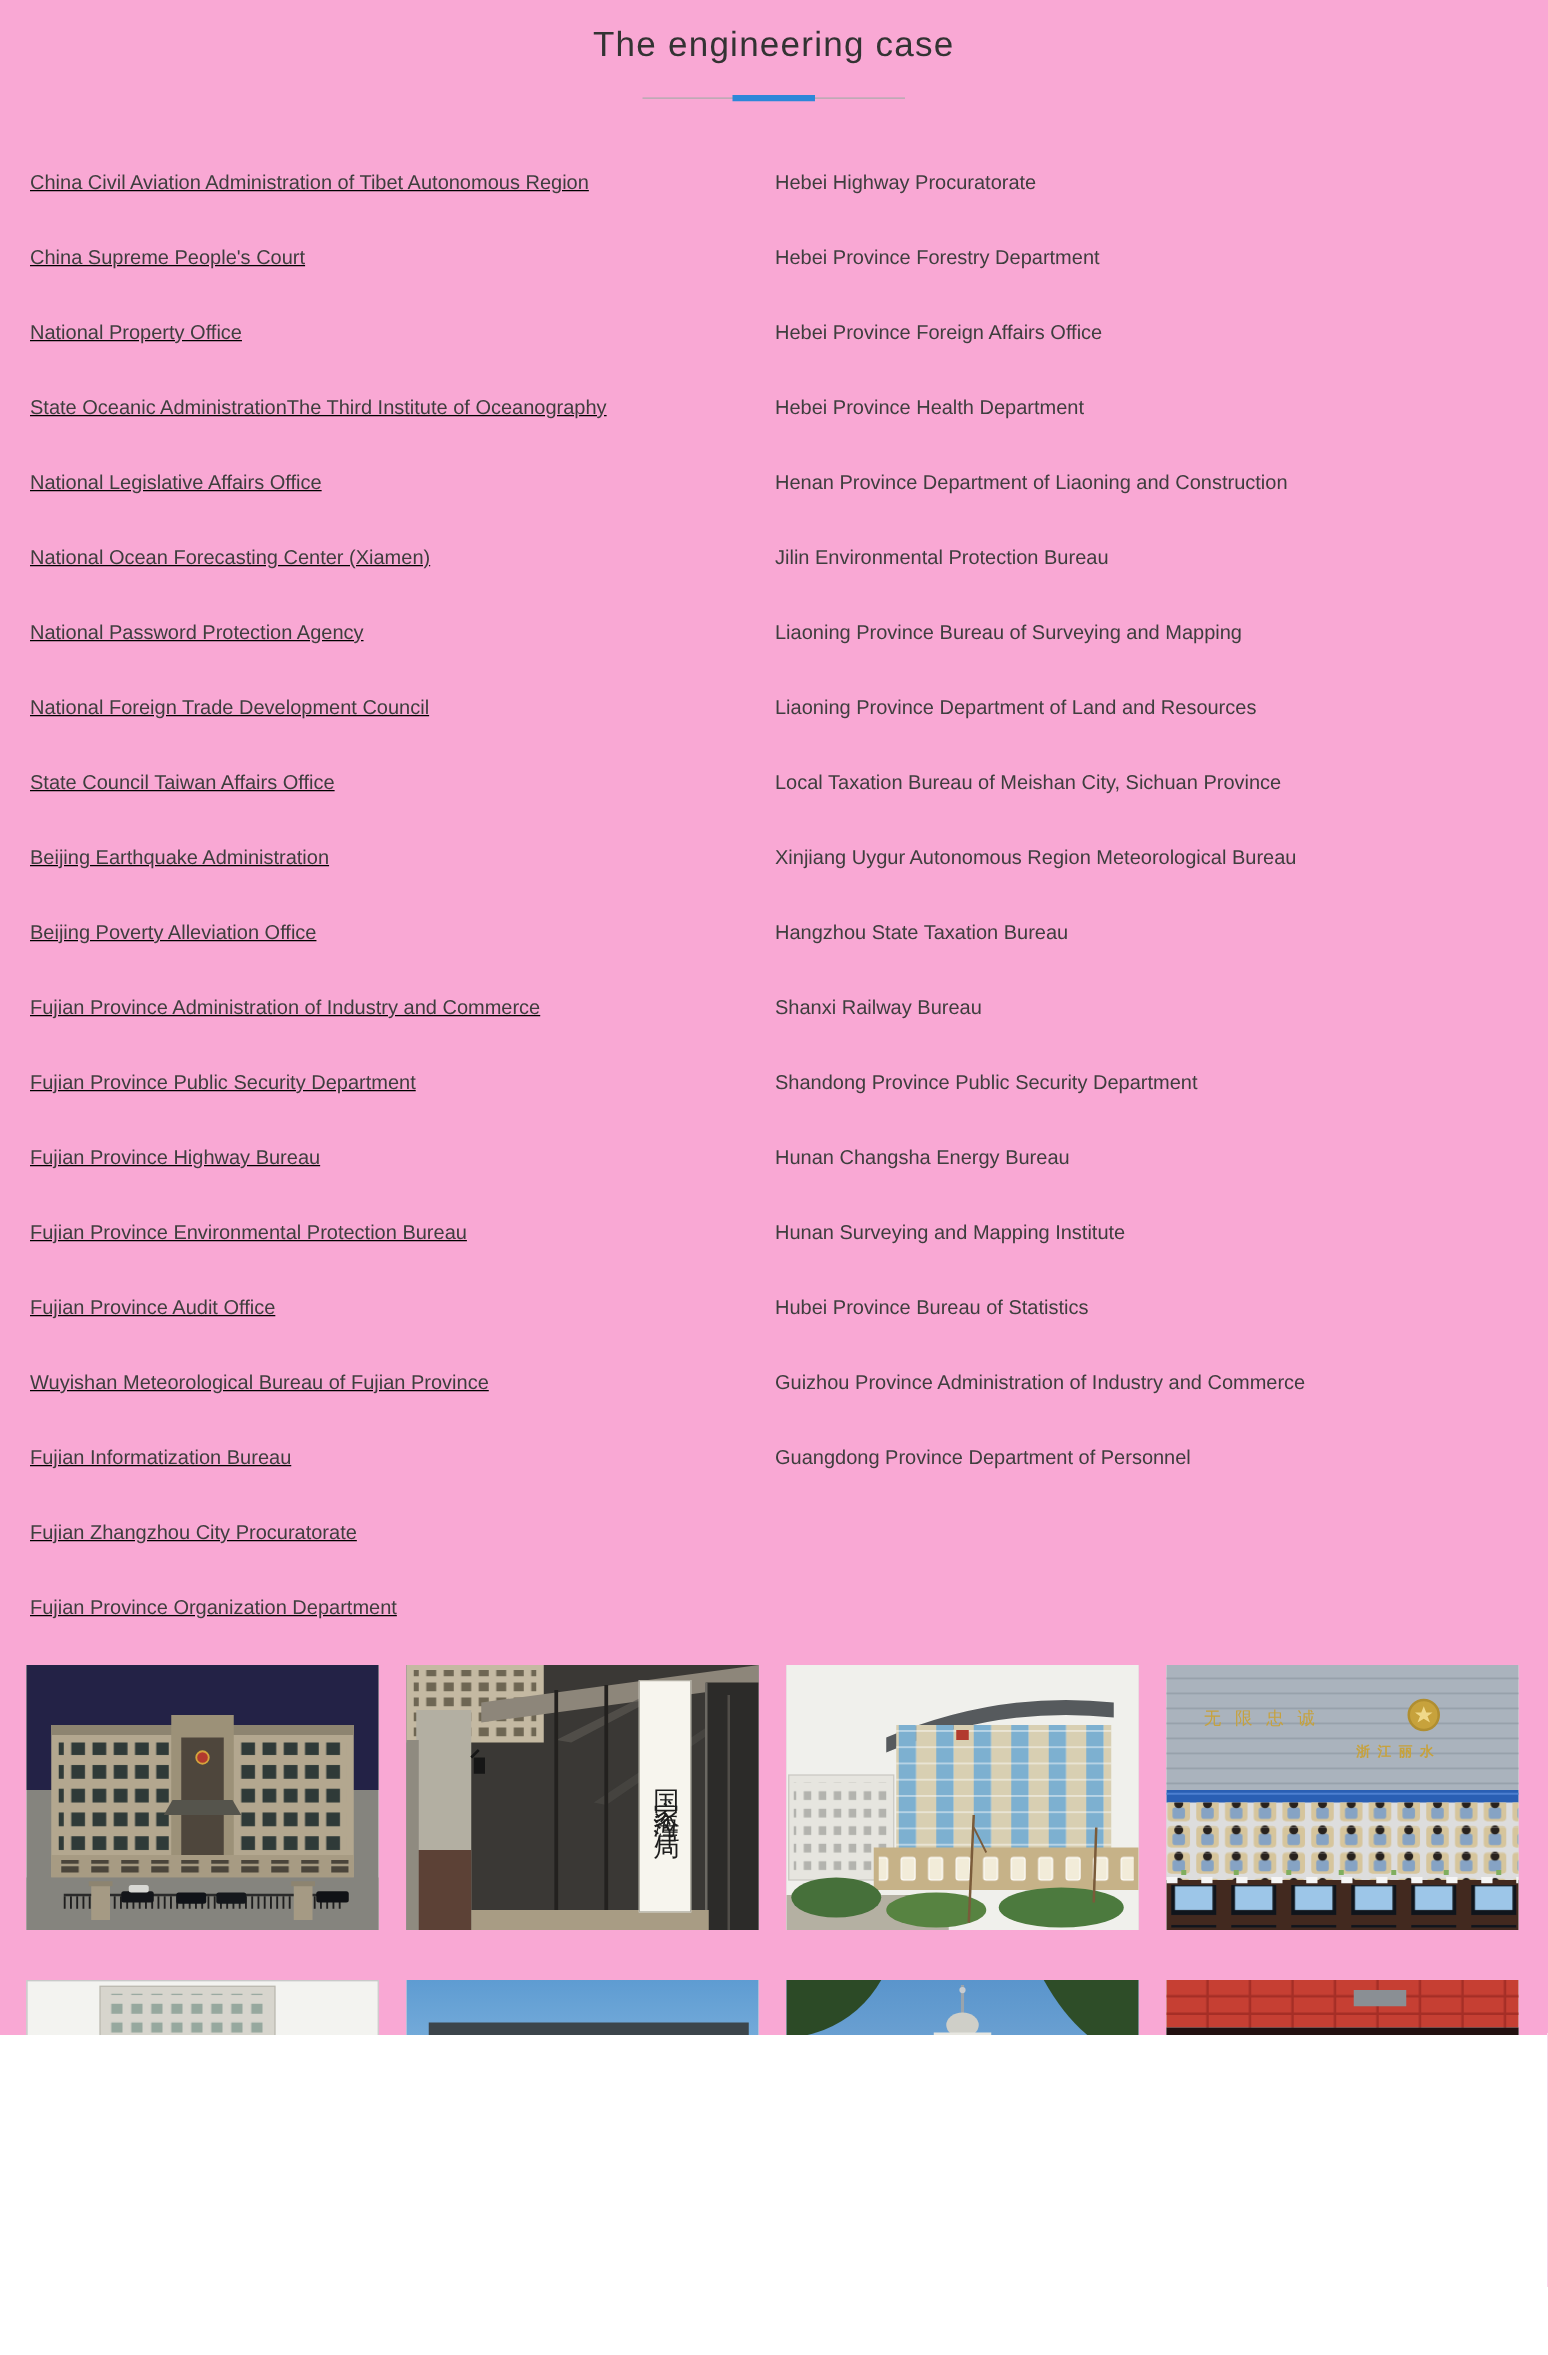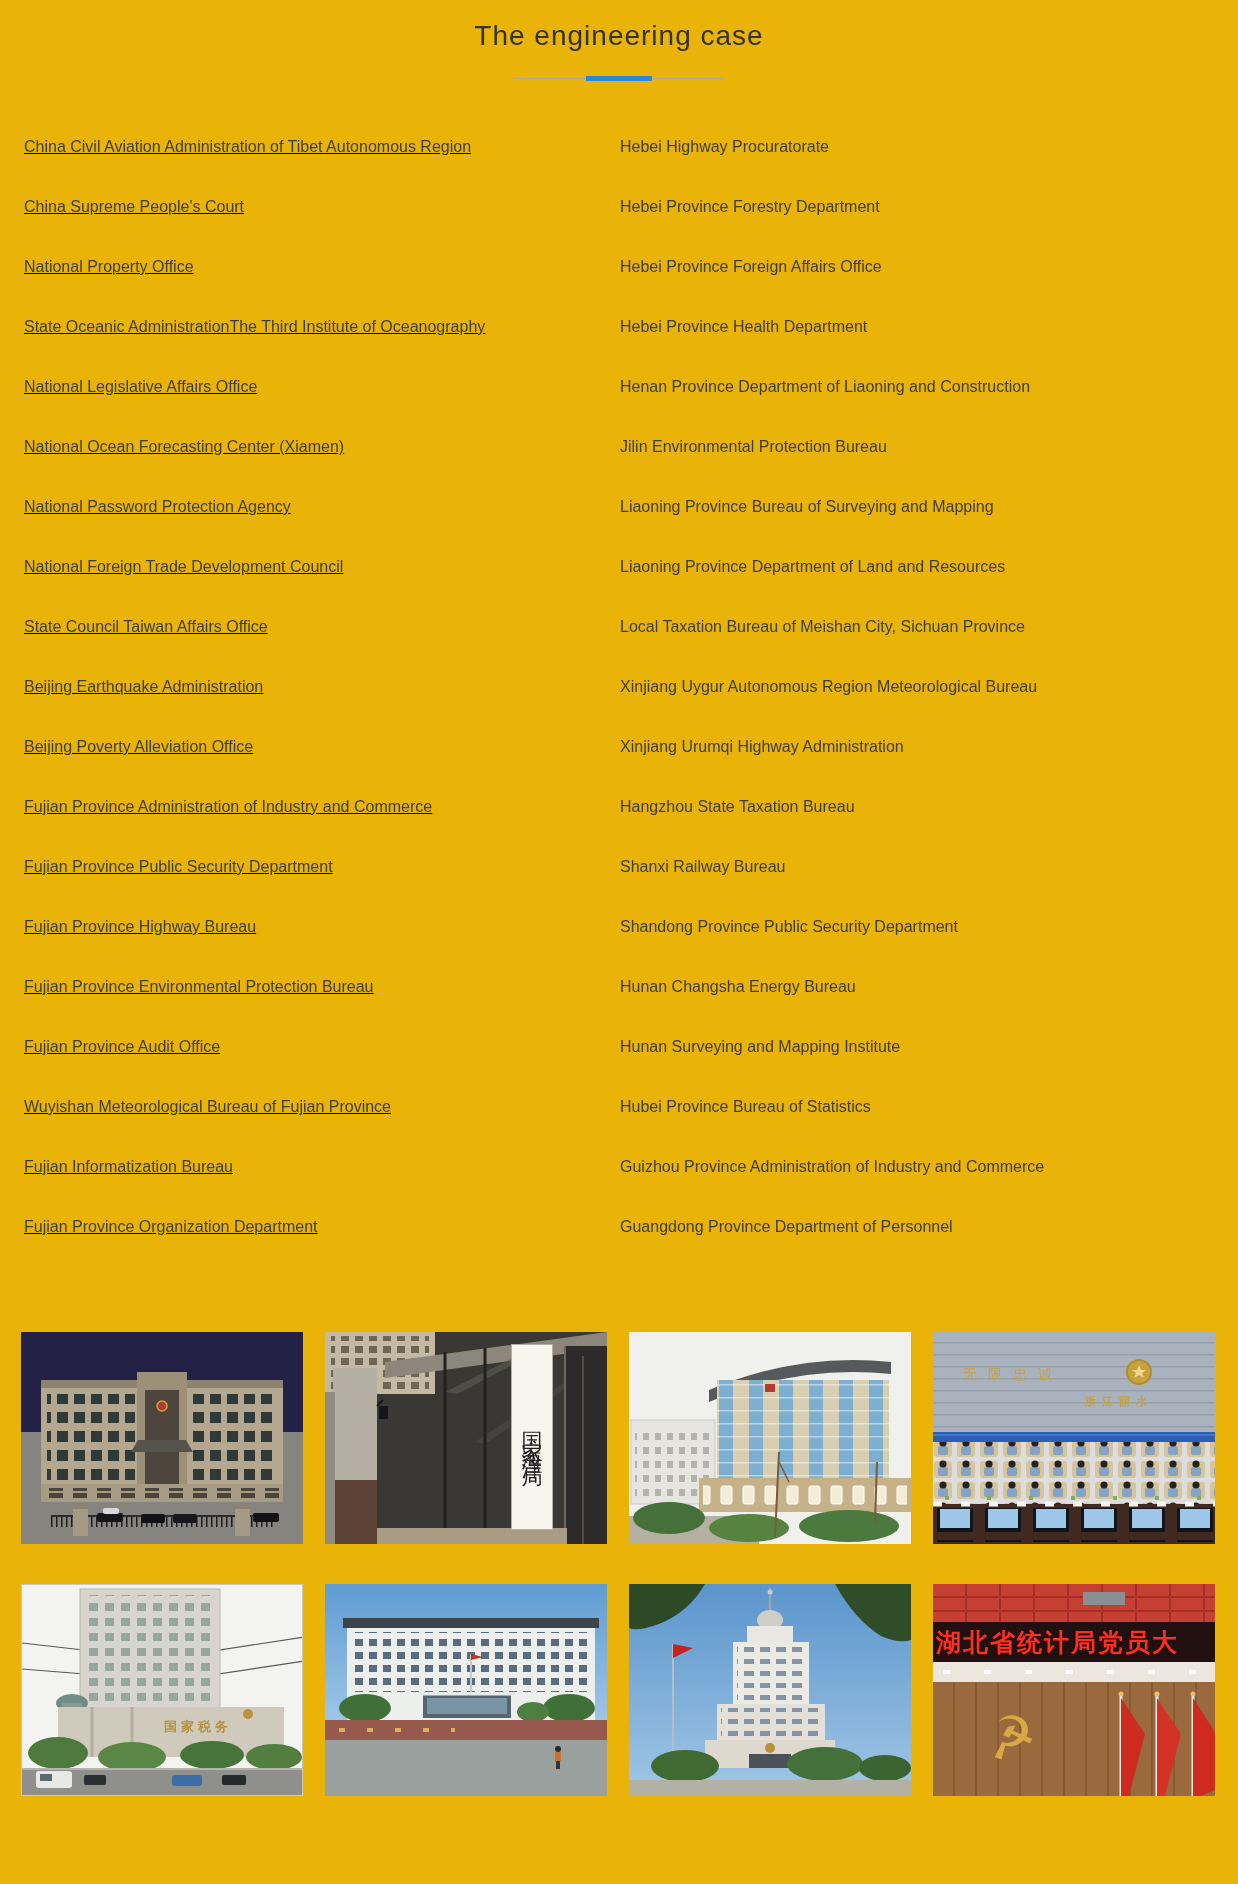--- a/index.html
+++ b/index.html
@@ -1,16 +1,16 @@
 <!DOCTYPE html>
 <html><head>
 <meta charset="utf-8">
 <style>
   html,body{margin:0;padding:0;background:#fff;}
-  .page{position:relative;width:1238px;height:1884px;background:#eab308;overflow:hidden;
+  .page{position:relative;width:1238px;height:1628px;background:#f9a8d4;overflow:hidden;
         font-family:"Liberation Sans","DejaVu Sans",sans-serif;}
   .title{position:absolute;top:20px;left:0;width:100%;text-align:center;margin:0;
          font-size:28px;font-weight:400;letter-spacing:1px;color:#333333;}
   .divider{position:absolute;top:78px;left:50%;transform:translateX(-50%);width:210px;height:1px;background:#aaaaaa;}
   .divider .accent{position:absolute;left:50%;transform:translateX(-50%);top:-2px;width:66px;height:5px;background:#2d87d8;}
   .col{position:absolute;top:117px;margin:0;padding:0;list-style:none;}
   .col-left{left:24px;width:590px;text-decoration:underline;}
   .col-right{left:620px;width:600px;}
   .col li{height:60px;display:flex;align-items:center;font-size:16px;color:#3e3e3e;white-space:nowrap;}
   .gallery-row{position:absolute;left:21px;display:flex;gap:22px;}
@@ -51,36 +51,36 @@
       <li>State Council Taiwan Affairs Office</li>
       <li>Beijing Earthquake Administration</li>
       <li>Beijing Poverty Alleviation Office</li>
       <li>Fujian Province Administration of Industry and Commerce</li>
       <li>Fujian Province Public Security Department</li>
       <li>Fujian Province Highway Bureau</li>
       <li>Fujian Province Environmental Protection Bureau</li>
       <li>Fujian Province Audit Office</li>
       <li>Wuyishan Meteorological Bureau of Fujian Province</li>
       <li>Fujian Informatization Bureau</li>
+      <li>Fujian Zhangzhou City Procuratorate</li>
       <li>Fujian Province Organization Department</li>
     </ul>
 
   <ul class="col col-right">
 
   <li>Hebei Highway Procuratorate</li>
       <li>Hebei Province Forestry Department</li>
       <li>Hebei Province Foreign Affairs Office</li>
       <li>Hebei Province Health Department</li>
       <li>Henan Province Department of Liaoning and Construction</li>
       <li>Jilin Environmental Protection Bureau</li>
       <li>Liaoning Province Bureau of Surveying and Mapping</li>
       <li>Liaoning Province Department of Land and Resources</li>
       <li>Local Taxation Bureau of Meishan City, Sichuan Province</li>
       <li>Xinjiang Uygur Autonomous Region Meteorological Bureau</li>
-      <li>Xinjiang Urumqi Highway Administration</li>
       <li>Hangzhou State Taxation Bureau</li>
       <li>Shanxi Railway Bureau</li>
       <li>Shandong Province Public Security Department</li>
       <li>Hunan Changsha Energy Bureau</li>
       <li>Hunan Surveying and Mapping Institute</li>
       <li>Hubei Province Bureau of Statistics</li>
       <li>Guizhou Province Administration of Industry and Commerce</li>
       <li>Guangdong Province Department of Personnel</li>
     </ul>
 

